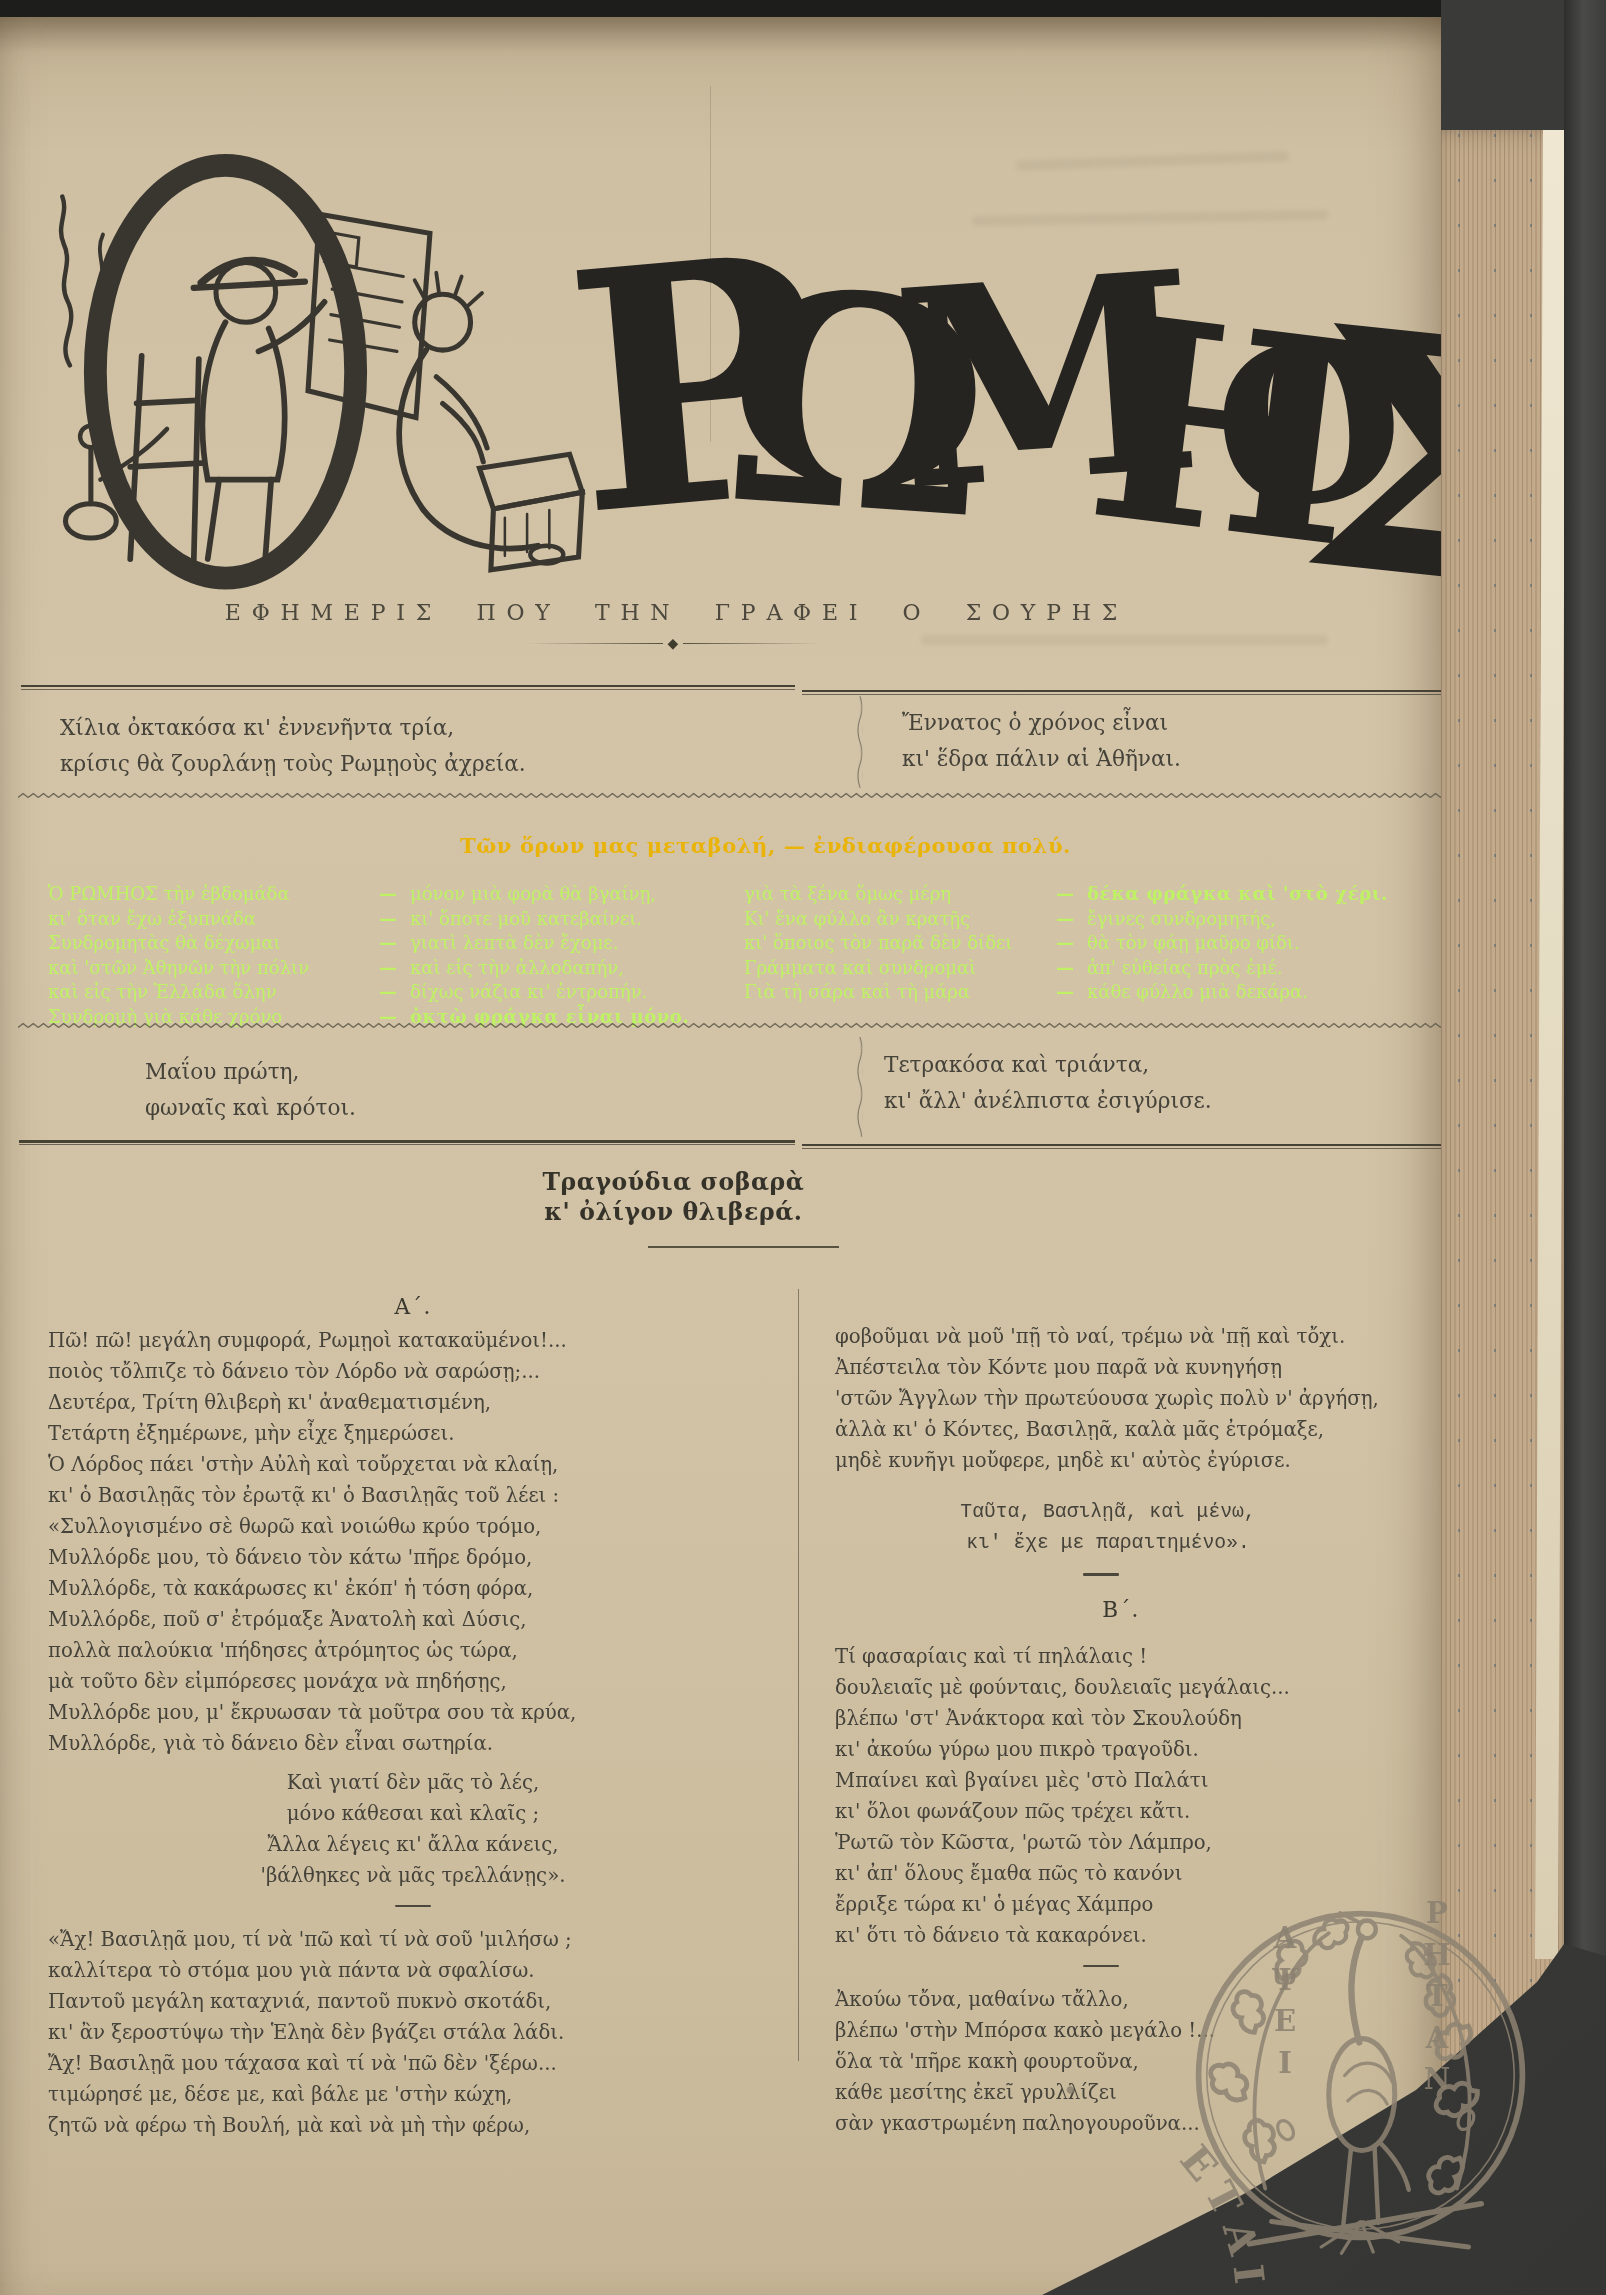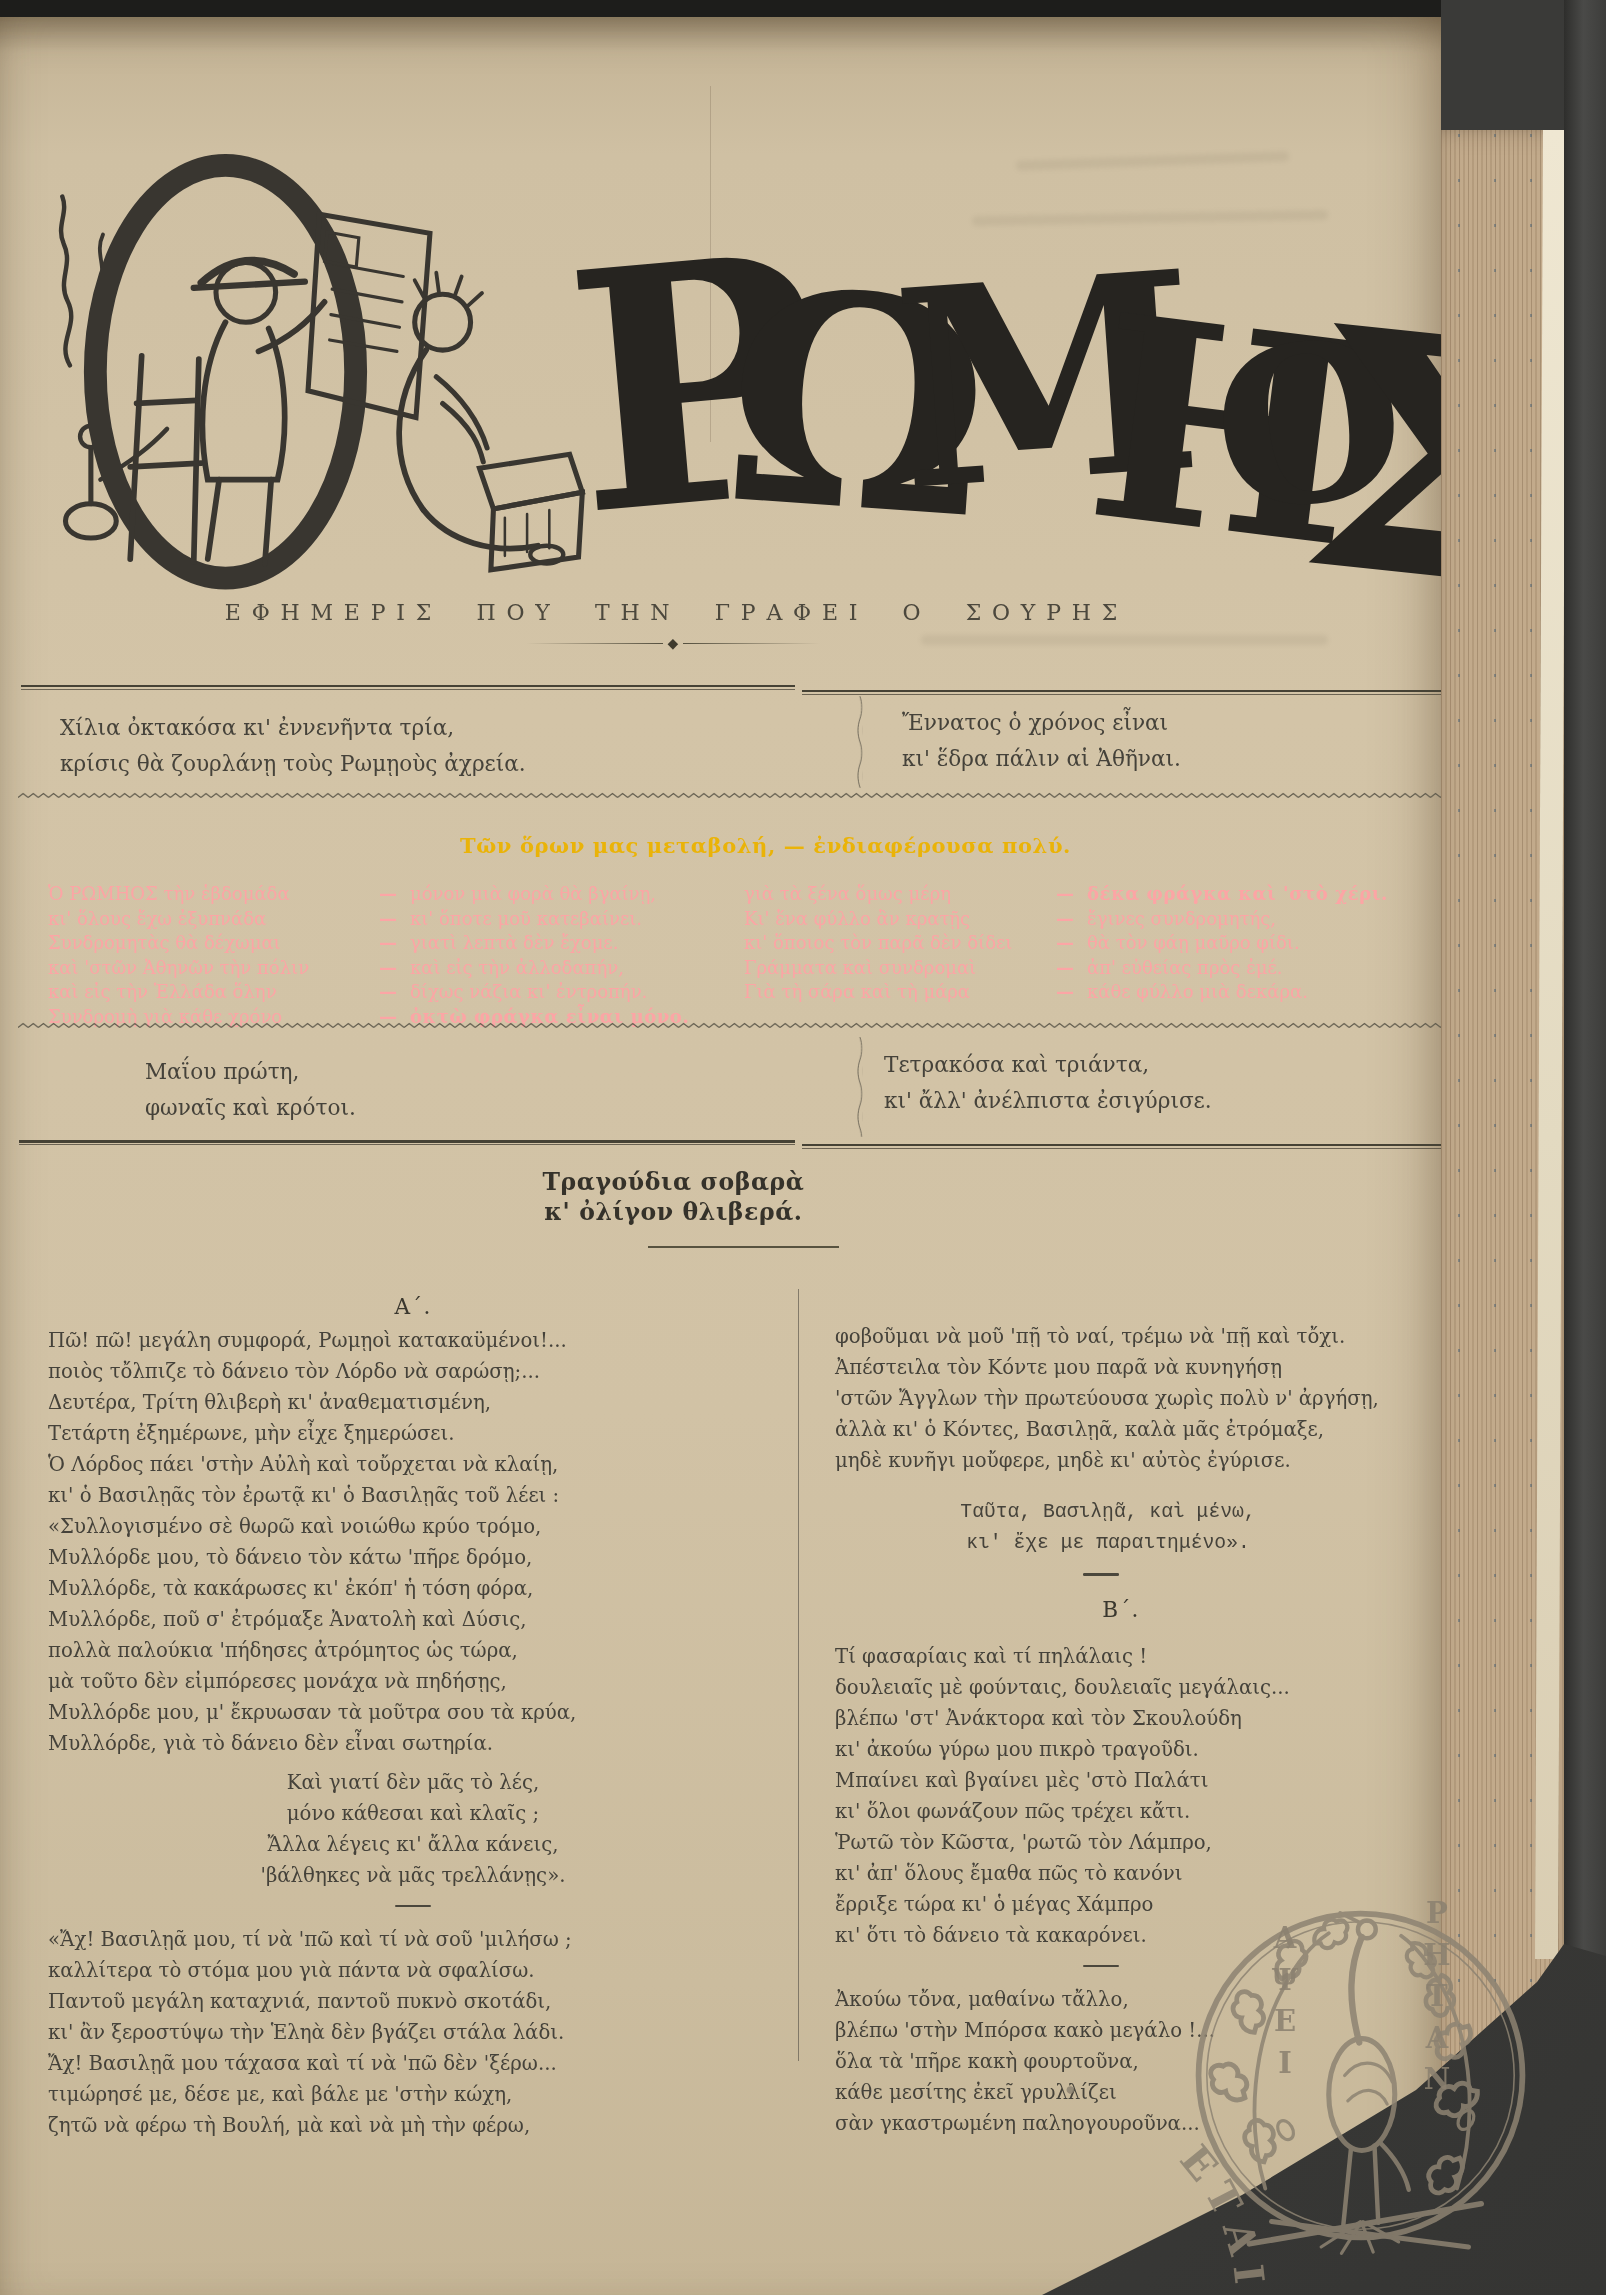--- a/index.html
+++ b/index.html
@@ -38,21 +38,21 @@
   .orn .l.a{background:linear-gradient(90deg,transparent,#55503f);}
   .orn .l.b{background:linear-gradient(270deg,transparent,#55503f);}
   .orn .d{font-size:14px;line-height:6.4px;}
   .vrule{z-index:5;width:1.3px;background:rgba(104,98,86,.75);}
   .poemdash{width:36px;height:2.5px;background:#4b473c;border-radius:1.3px;margin:14px auto 16.5px auto;}
 
   
   .subtitle{z-index:5;text-align:center;font-size:22px;letter-spacing:10.8px;word-spacing:16.5px;color:#4c483d;}
   .verse .line{font-size:21.6px;line-height:36px;white-space:nowrap;}
   .terms-head{z-index:5;text-align:center;font-weight:bold;font-size:21px;letter-spacing:0.6px;color:#eab308;}
-  .terms{z-index:5;font-size:18px;color:#fca5a5;}
+  .terms{z-index:5;font-size:18px;color:#bef264;}
   .trow{display:flex;line-height:24.5px;white-space:nowrap;}
   .trow .lbl{width:318px;}
   .terms.right .trow .lbl{width:299px;}
   .trow .tdash{width:44px;text-align:center;font-weight:bold;}
   .trow .val{flex:1;}
   .trow.bold .val{font-weight:bold;letter-spacing:0.6px;}
   .art-title{z-index:5;text-align:center;font-weight:bold;font-size:23.5px;line-height:30px;color:#35322a;letter-spacing:0.6px;}
   .title-rule{z-index:5;height:1.9px;background:#57523f;}
   .poem{z-index:5;}
   .poem .line{font-size:19.7px;line-height:31px;white-space:nowrap;}
@@ -184,21 +184,21 @@
 
   <div class="abs terms-head" style="left:0;top:833px;width:1531px;">Τῶν ὅρων μας μεταβολή, — ἐνδιαφέρουσα πολύ.</div>
 
   <div class="abs terms left" style="left:48px;top:882px;">
       <div class="trow">
       <span class="lbl">Ὁ ΡΩΜΗΟΣ τὴν ἑβδομάδα</span>
         <span class="tdash">—</span>
         <span class="val">μόνον μιὰ φορὰ θὰ βγαίνῃ,</span>
     </div>
       <div class="trow">
-      <span class="lbl">κι' ὅλους ἔχω ἐξυπνάδα</span>
+      <span class="lbl">κι' ὅταν ἔχω ἐξυπνάδα</span>
         <span class="tdash">—</span>
         <span class="val">κι' ὅποτε μοῦ κατεβαίνει.</span>
     </div>
       <div class="trow">
       <span class="lbl">Συνδρομητὰς θὰ δέχωμαι</span>
         <span class="tdash">—</span>
         <span class="val">γιατὶ λεπτὰ δὲν ἔχομε.</span>
     </div>
       <div class="trow">
       <span class="lbl">καὶ 'στῶν Ἀθηνῶν τὴν πόλιν</span>

